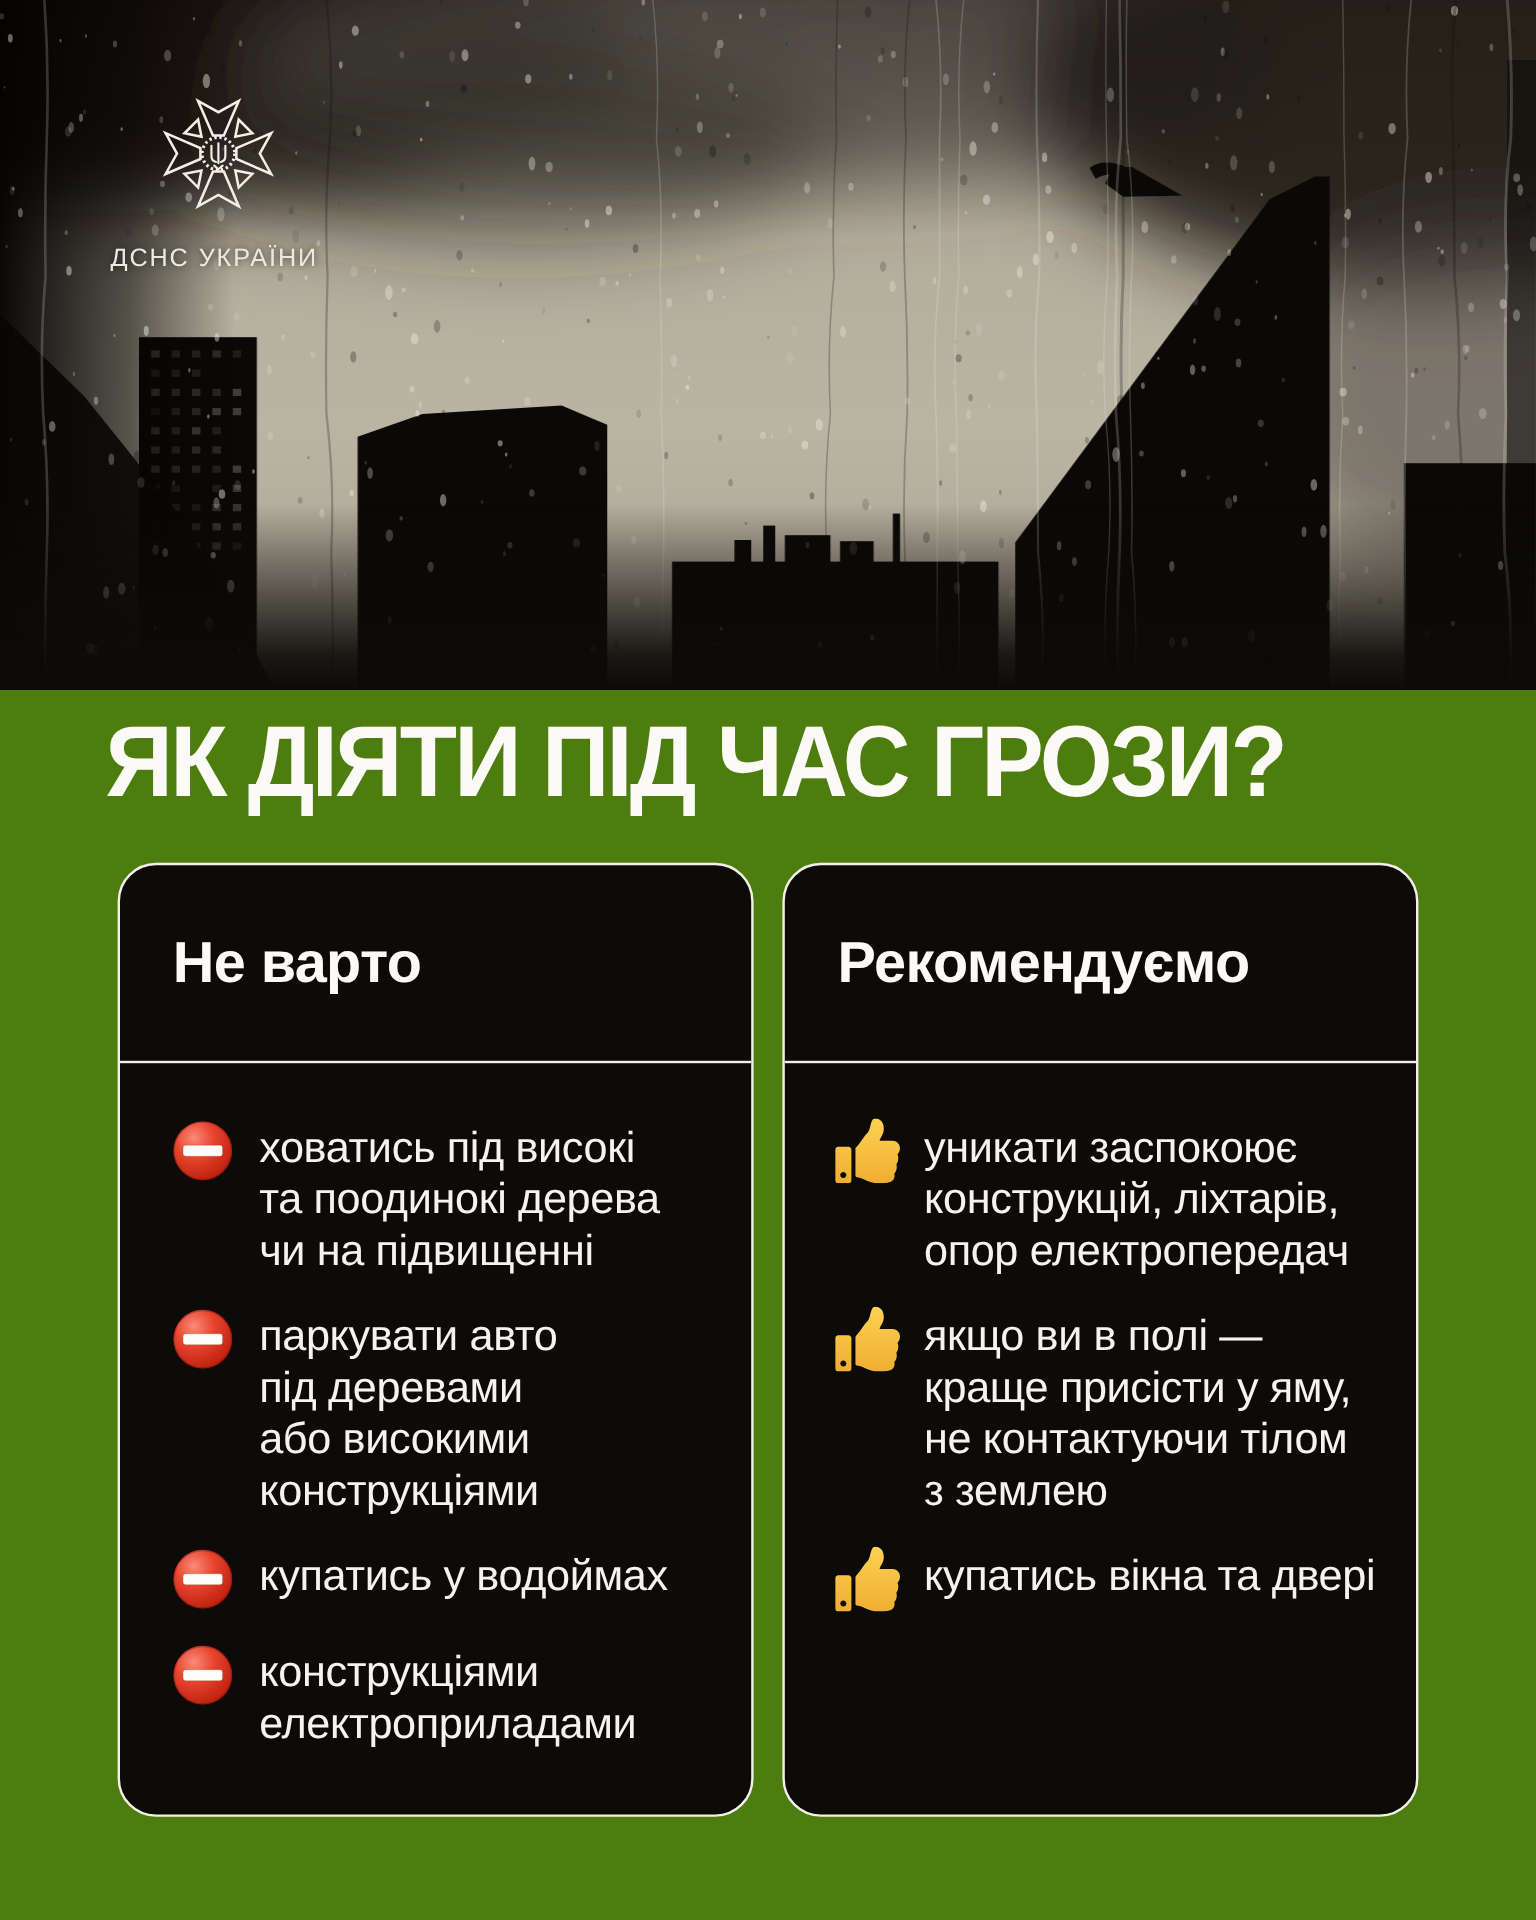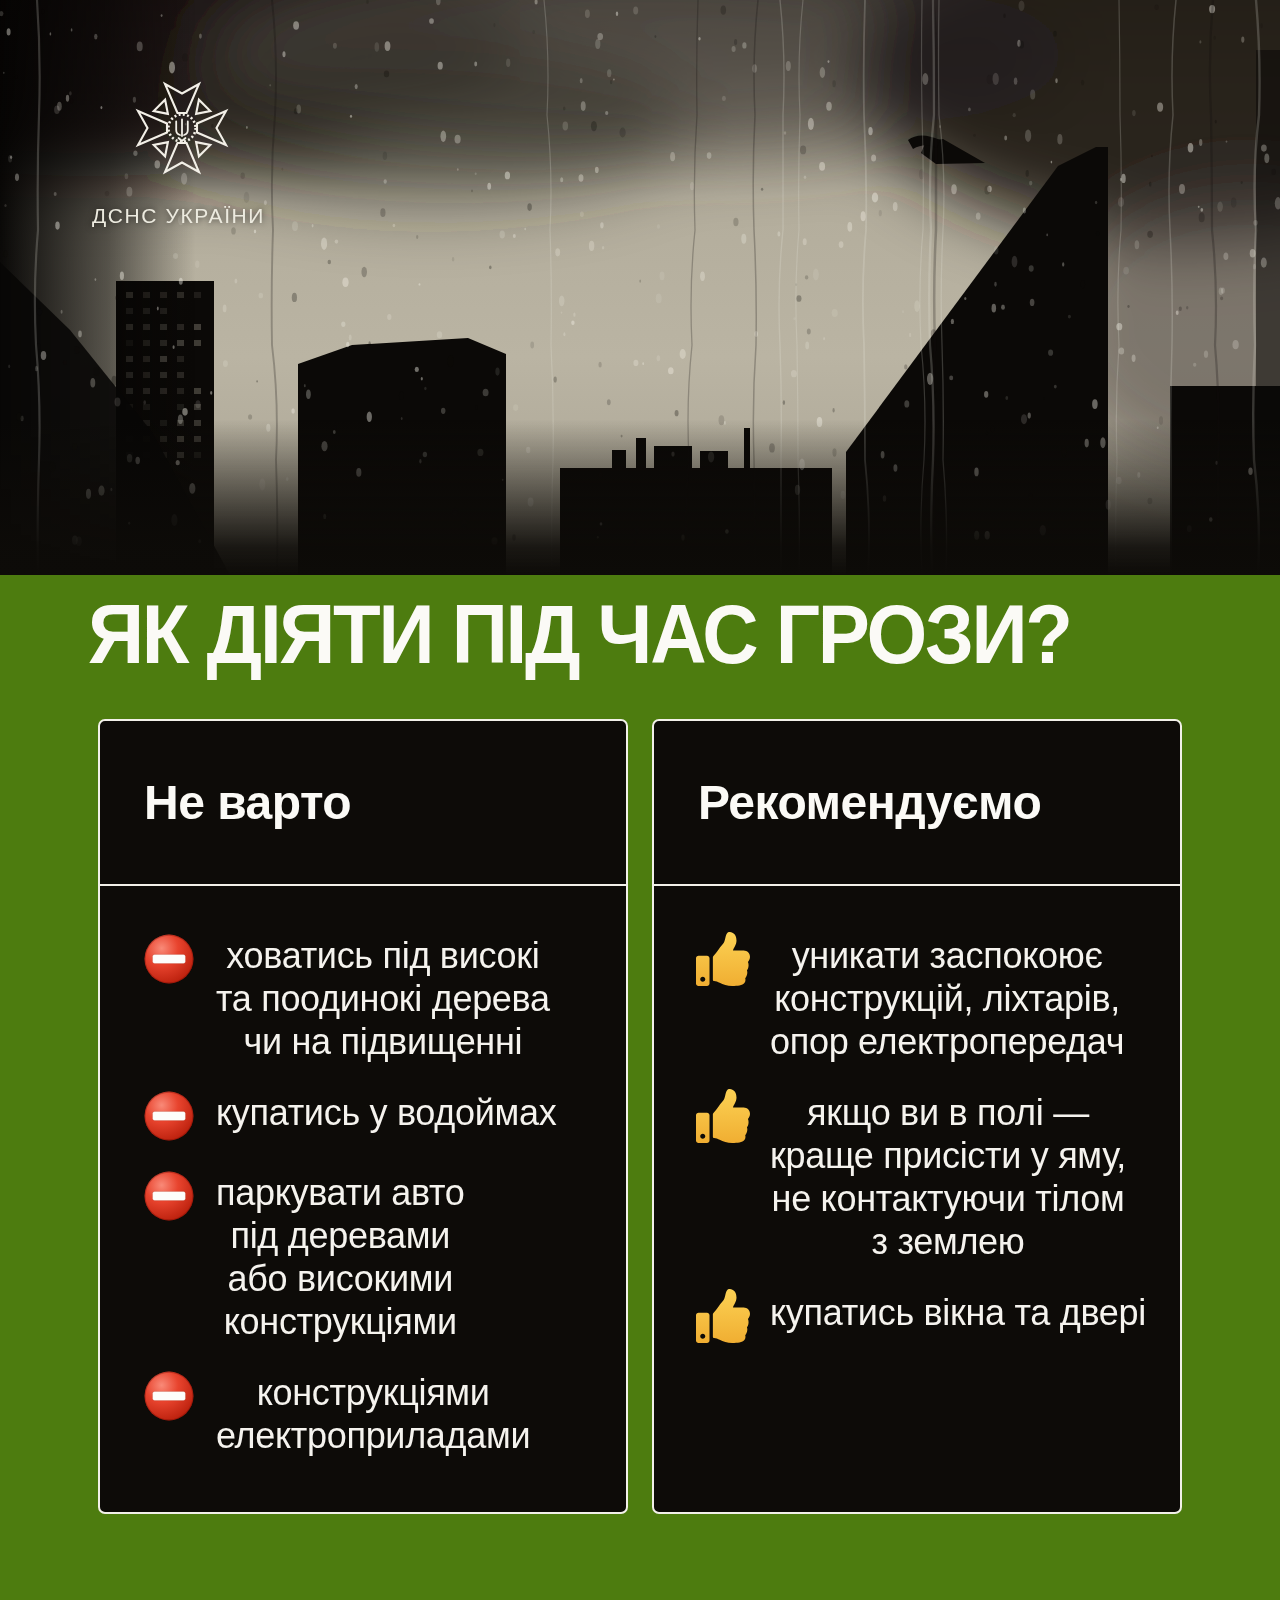--- a/index.html
+++ b/index.html
@@ -12,30 +12,30 @@
   .logo{display:block;margin-left:40px;}
   .orgname{margin-top:26px;font-size:21px;letter-spacing:1.6px;color:#eceadf;
            text-shadow:0 0 6px rgba(0,0,0,.6);white-space:nowrap;}
   
   .title{position:absolute;left:88px;top:592px;margin:0;font-size:84px;line-height:1;
          font-weight:bold;color:#fbfaf6;letter-spacing:-2.5px;white-space:nowrap;
          transform:scaleX(.93);transform-origin:left center;}
   
   .cards{position:absolute;left:98px;top:719px;width:1084px;display:flex;gap:24px;}
   .card{box-sizing:border-box;width:530px;height:795px;border:2px solid #f2f0e9;
-        border-radius:7px;background:#0d0b08;overflow:hidden;}
+        border-radius:32px;background:#0d0b08;overflow:hidden;}
   .card h2{margin:0;height:163px;display:flex;align-items:center;padding:0 30px 0 44px;
            font-size:48px;font-weight:bold;color:#fbfaf6;letter-spacing:-.5px;}
   .divider{height:2px;background:#f2f0e9;}
   .card ul{list-style:none;margin:0;padding:48px 26px 0 42px;display:flex;
            flex-direction:column;row-gap:28px;}
   .card li{display:flex;align-items:flex-start;column-gap:20px;}
   .emoji{flex:0 0 auto;width:54px;height:54px;margin-top:-2px;position:relative;}
   .emoji svg{display:block;width:100%;height:100%;}
-  .itext{font-size:36px;line-height:43px;color:#f5f3ee;white-space:pre;letter-spacing:-.3px;text-align:center;}
+  .itext{font-size:36px;line-height:43px;color:#f5f3ee;white-space:pre;letter-spacing:-.3px;}
 </style>
 </head>
 <body>
 
 <div class="poster">
 
   <div class="photo">
     <svg id="photo-svg" width="1280" height="575" viewBox="0 0 1280 575" preserveAspectRatio="none">
       <defs>
         <linearGradient id="sky" x1="0" y1="0" x2="0" y2="1">
@@ -656,42 +656,42 @@
         <stop offset="42%" stop-color="#E8442E"></stop>
         <stop offset="100%" stop-color="#B71D0A"></stop>
       </radialGradient>
     </defs>
     <circle cx="32" cy="32" r="29" fill="url(#negrad)"></circle>
     <circle cx="32" cy="32" r="28.4" fill="none" stroke="rgba(110,10,0,0.35)" stroke-width="1.4"></circle>
     <rect x="12.5" y="26.6" width="39" height="10.8" rx="2.4" fill="#FDFDFB"></rect>
     <rect x="12.5" y="26.6" width="39" height="10.8" rx="2.4" fill="none" stroke="rgba(150,30,10,0.22)"></rect>
   </svg>
 </span>
-            <div class="itext">купатись у водоймах</div>
+            <div class="itext">паркувати авто
+під деревами
+або високими
+конструкціями</div>
           </li>
           <li>
             <span class="emoji">
   <svg viewBox="0 0 64 64">
     <defs>
       <radialGradient id="negrad" cx="35%" cy="28%" r="80%">
         <stop offset="0%" stop-color="#F98A78"></stop>
         <stop offset="42%" stop-color="#E8442E"></stop>
         <stop offset="100%" stop-color="#B71D0A"></stop>
       </radialGradient>
     </defs>
     <circle cx="32" cy="32" r="29" fill="url(#negrad)"></circle>
     <circle cx="32" cy="32" r="28.4" fill="none" stroke="rgba(110,10,0,0.35)" stroke-width="1.4"></circle>
     <rect x="12.5" y="26.6" width="39" height="10.8" rx="2.4" fill="#FDFDFB"></rect>
     <rect x="12.5" y="26.6" width="39" height="10.8" rx="2.4" fill="none" stroke="rgba(150,30,10,0.22)"></rect>
   </svg>
 </span>
-            <div class="itext">паркувати авто
-під деревами
-або високими
-конструкціями</div>
+            <div class="itext">купатись у водоймах</div>
           </li>
           <li>
             <span class="emoji">
   <svg viewBox="0 0 64 64">
     <defs>
       <radialGradient id="negrad" cx="35%" cy="28%" r="80%">
         <stop offset="0%" stop-color="#F98A78"></stop>
         <stop offset="42%" stop-color="#E8442E"></stop>
         <stop offset="100%" stop-color="#B71D0A"></stop>
       </radialGradient>

